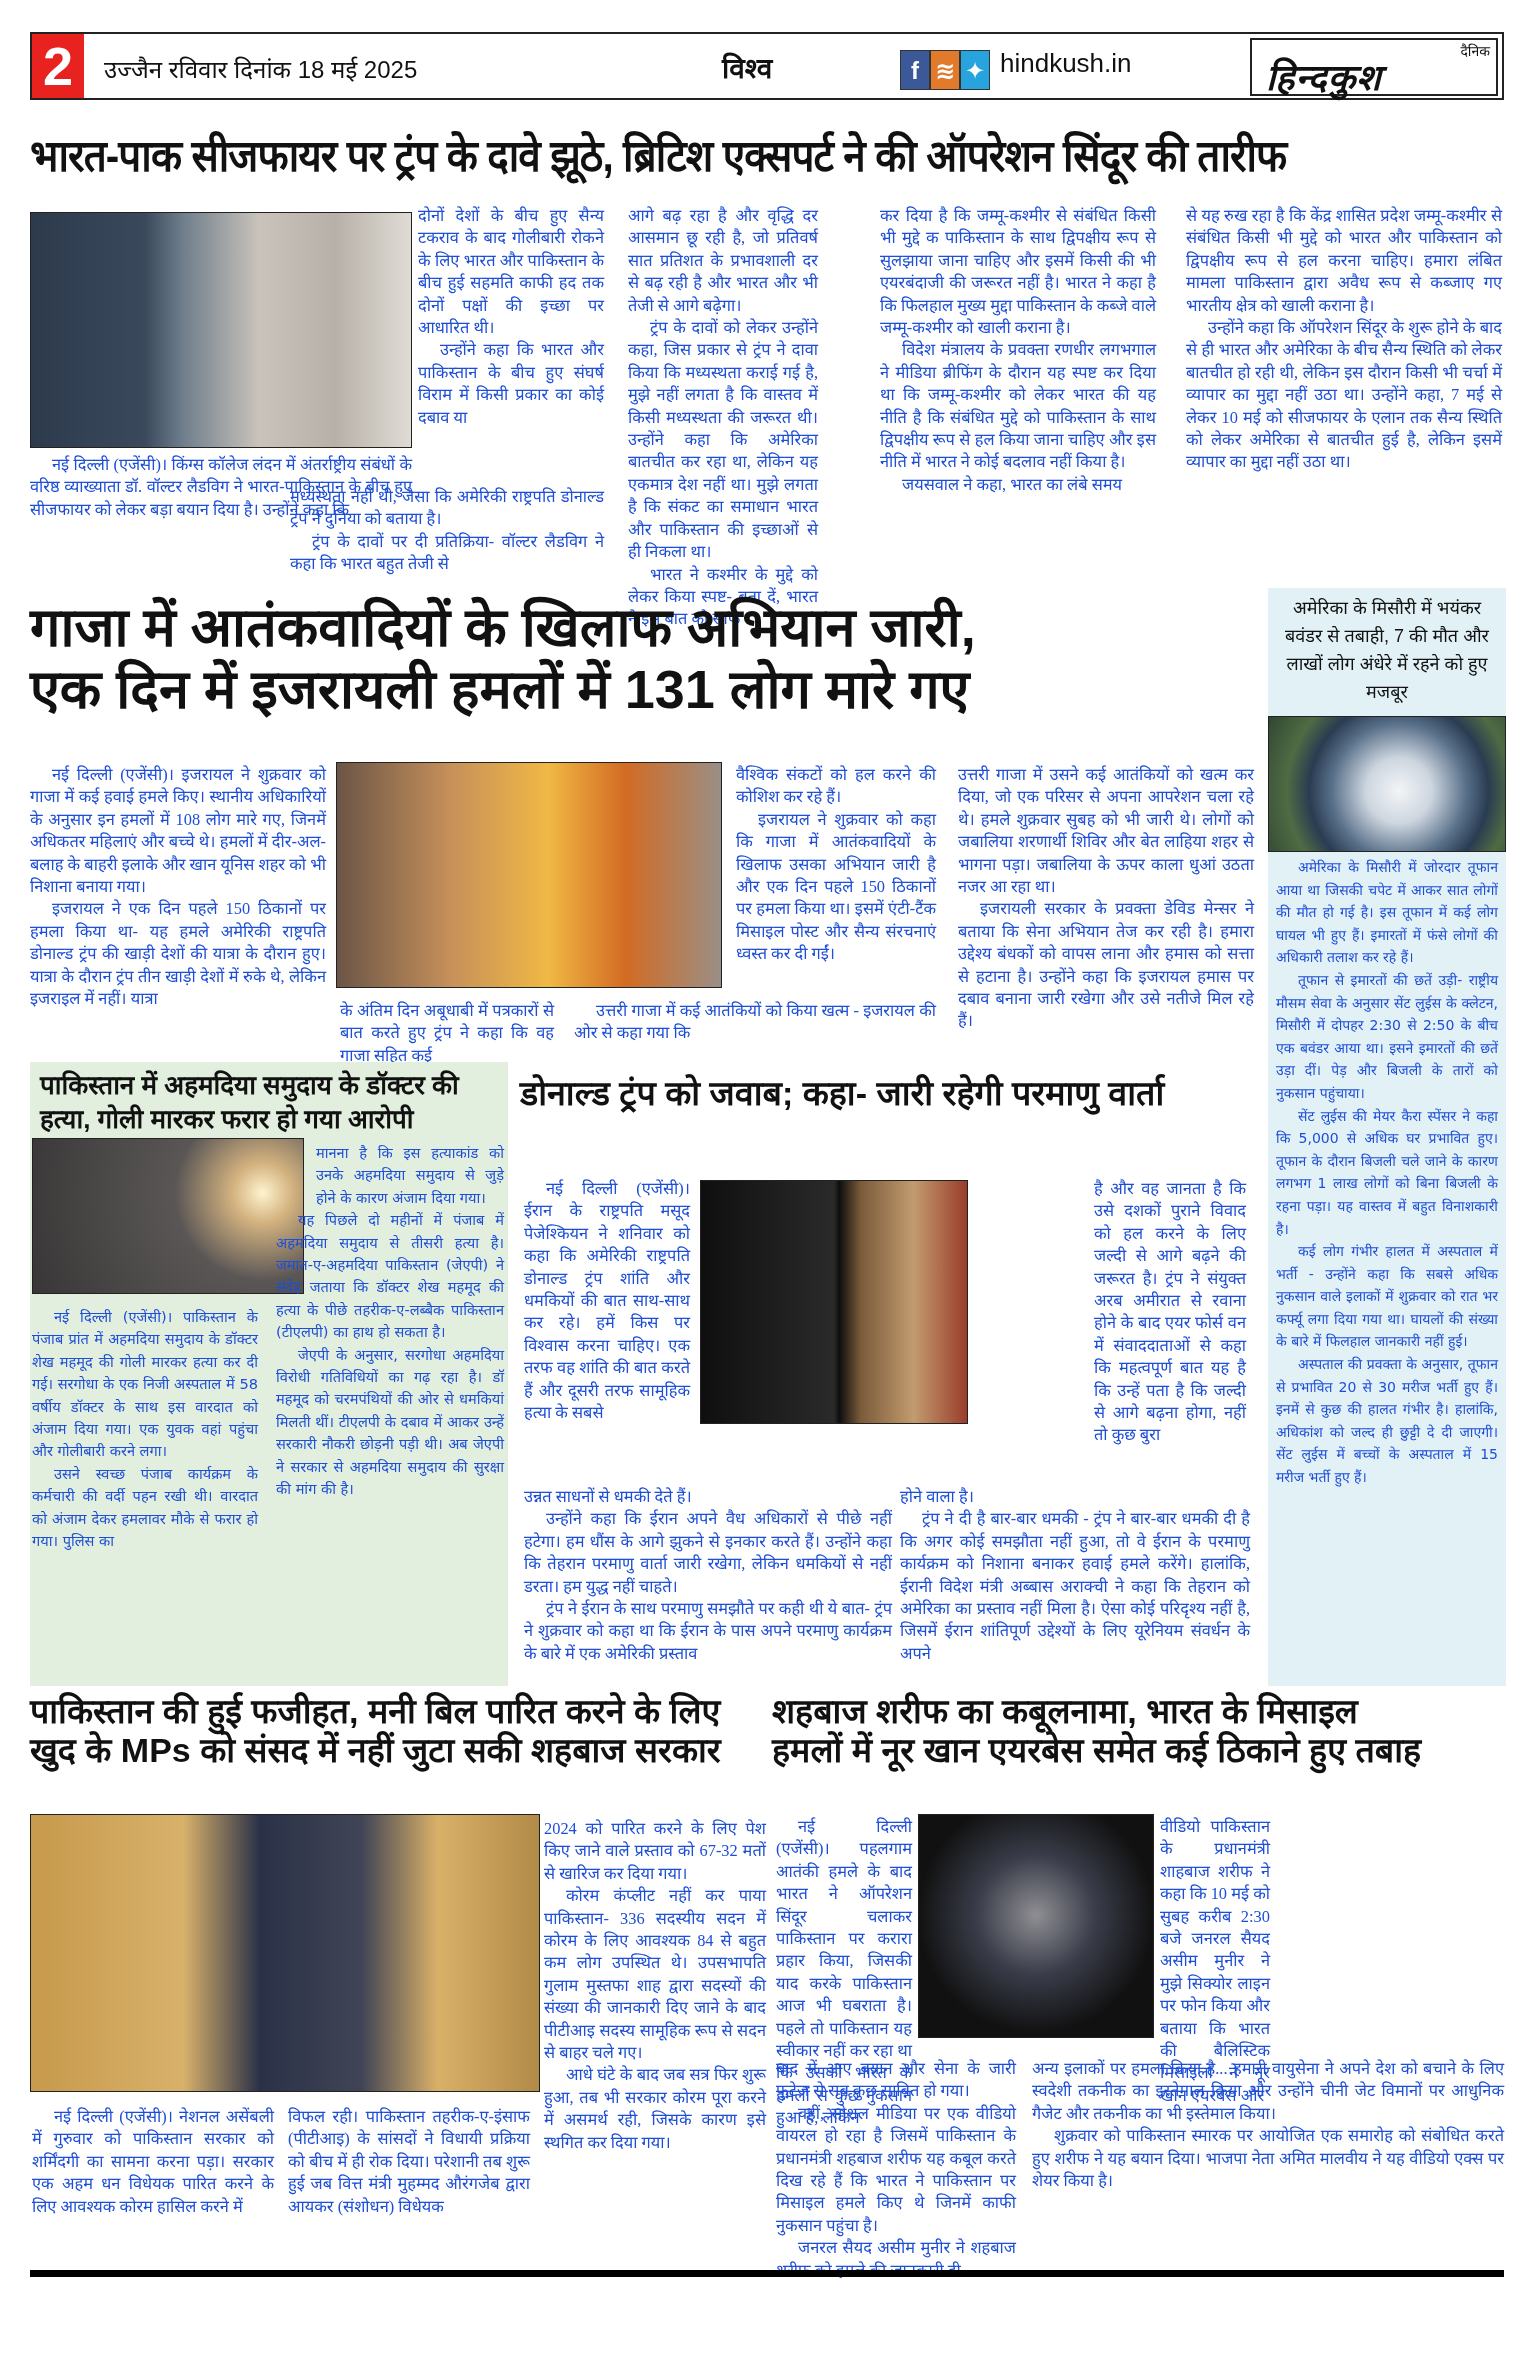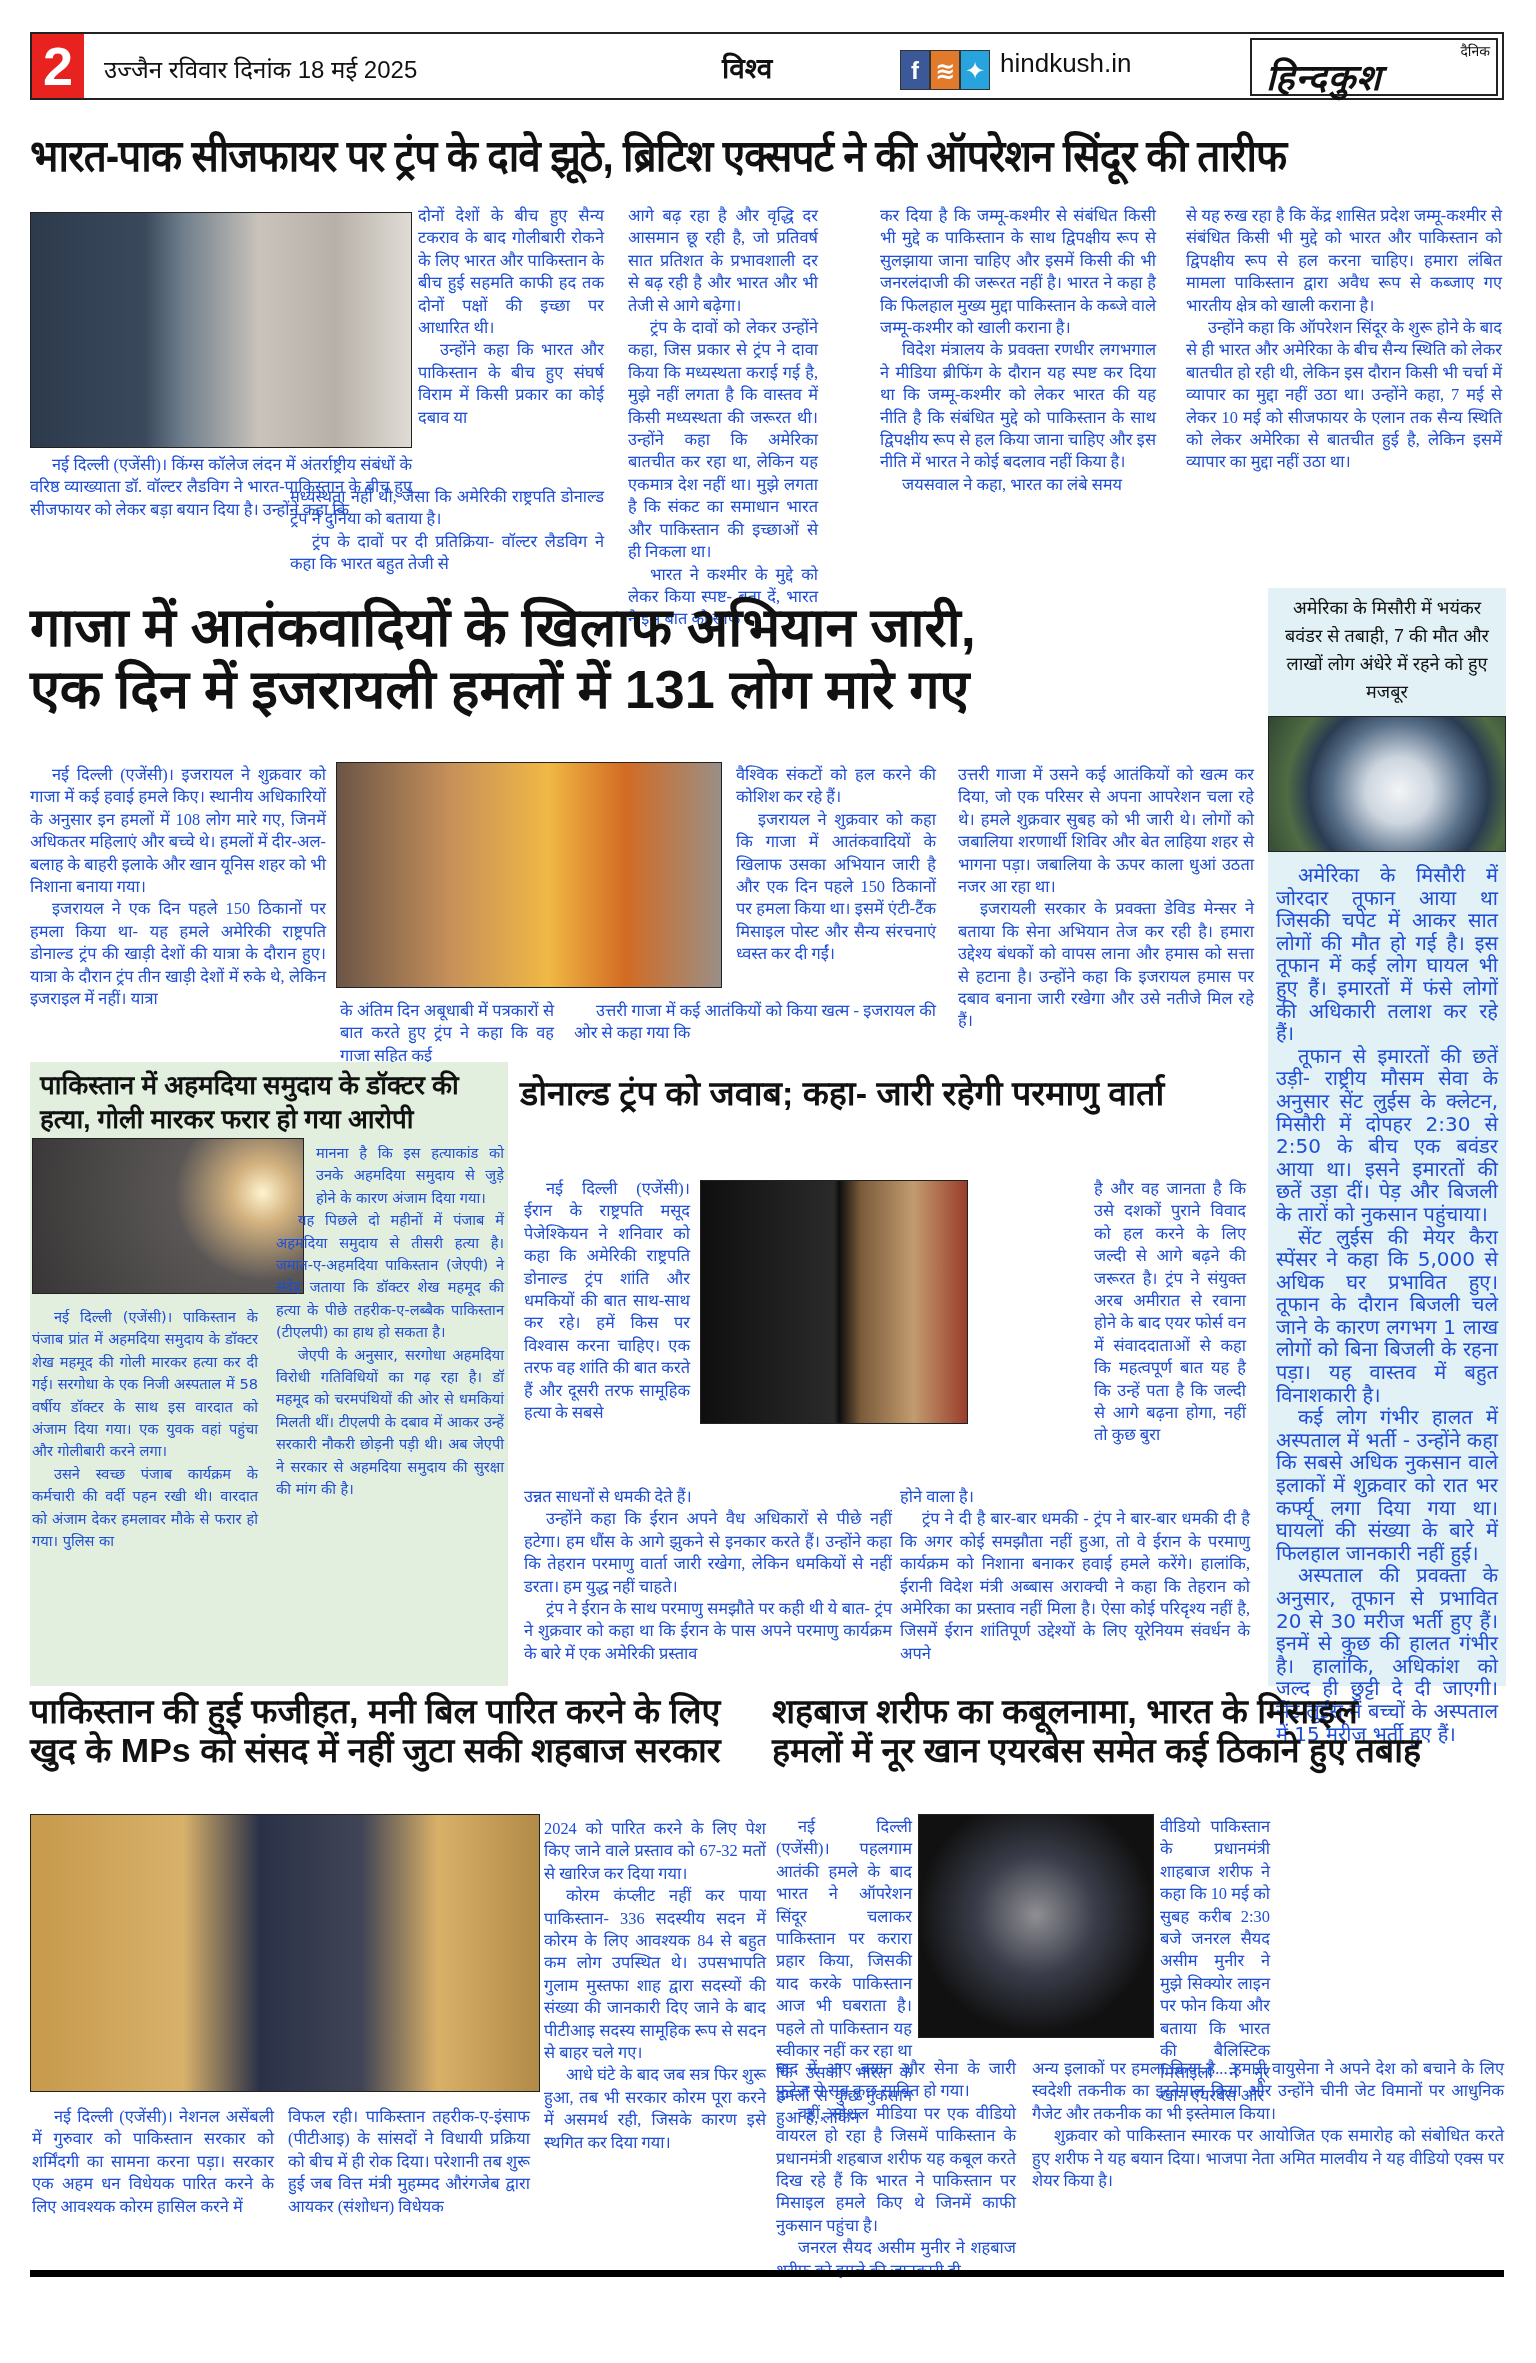--- a/index.html
+++ b/index.html
@@ -64,21 +64,21 @@
 <div class="abs txt" style="left:290px;top:486px;width:314px">
     <p style="text-indent:0">मध्यस्थता नहीं थी, जैसा कि अमेरिकी राष्ट्रपति डोनाल्ड ट्रंप ने दुनिया को बताया है।</p>
     <p>ट्रंप के दावों पर दी प्रतिक्रिया- वॉल्टर लैडविग ने कहा कि भारत बहुत तेजी से</p>
   </div>
 <div class="abs txt" style="left:628px;top:205px;width:190px">
     <p style="text-indent:0">आगे बढ़ रहा है और वृद्धि दर आसमान छू रही है, जो प्रतिवर्ष सात प्रतिशत के प्रभावशाली दर से बढ़ रही है और भारत और भी तेजी से आगे बढ़ेगा।</p>
     <p>ट्रंप के दावों को लेकर उन्होंने कहा, जिस प्रकार से ट्रंप ने दावा किया कि मध्यस्थता कराई गई है, मुझे नहीं लगता है कि वास्तव में किसी मध्यस्थता की जरूरत थी। उन्होंने कहा कि अमेरिका बातचीत कर रहा था, लेकिन यह एकमात्र देश नहीं था। मुझे लगता है कि संकट का समाधान भारत और पाकिस्तान की इच्छाओं से ही निकला था।</p>
     <p>भारत ने कश्मीर के मुद्दे को लेकर किया स्पष्ट- बता दें, भारत ने इस बात को साफ</p>
   </div>
 <div class="abs txt" style="left:880px;top:205px;width:276px">
-    <p style="text-indent:0">कर दिया है कि जम्मू-कश्मीर से संबंधित किसी भी मुद्दे क पाकिस्तान के साथ द्विपक्षीय रूप से सुलझाया जाना चाहिए और इसमें किसी की भी जनरलंदाजी की जरूरत नहीं है। भारत ने कहा है कि फिलहाल मुख्य मुद्दा पाकिस्तान के कब्जे वाले जम्मू-कश्मीर को खाली कराना है।</p>
+    <p style="text-indent:0">कर दिया है कि जम्मू-कश्मीर से संबंधित किसी भी मुद्दे क पाकिस्तान के साथ द्विपक्षीय रूप से सुलझाया जाना चाहिए और इसमें किसी की भी एयरबंदाजी की जरूरत नहीं है। भारत ने कहा है कि फिलहाल मुख्य मुद्दा पाकिस्तान के कब्जे वाले जम्मू-कश्मीर को खाली कराना है।</p>
     <p>विदेश मंत्रालय के प्रवक्ता रणधीर लगभगाल ने मीडिया ब्रीफिंग के दौरान यह स्पष्ट कर दिया था कि जम्मू-कश्मीर को लेकर भारत की यह नीति है कि संबंधित मुद्दे को पाकिस्तान के साथ द्विपक्षीय रूप से हल किया जाना चाहिए और इस नीति में भारत ने कोई बदलाव नहीं किया है।</p>
     <p>जयसवाल ने कहा, भारत का लंबे समय</p>
   </div>
 <div class="abs txt" style="left:1186px;top:205px;width:316px">
     <p style="text-indent:0">से यह रुख रहा है कि केंद्र शासित प्रदेश जम्मू-कश्मीर से संबंधित किसी भी मुद्दे को भारत और पाकिस्तान को द्विपक्षीय रूप से हल करना चाहिए। हमारा लंबित मामला पाकिस्तान द्वारा अवैध रूप से कब्जाए गए भारतीय क्षेत्र को खाली कराना है।</p>
     <p>उन्होंने कहा कि ऑपरेशन सिंदूर के शुरू होने के बाद से ही भारत और अमेरिका के बीच सैन्य स्थिति को लेकर बातचीत हो रही थी, लेकिन इस दौरान किसी भी चर्चा में व्यापार का मुद्दा नहीं उठा था। उन्होंने कहा, 7 मई से लेकर 10 मई को सीजफायर के एलान तक सैन्य स्थिति को लेकर अमेरिका से बातचीत हुई है, लेकिन इसमें व्यापार का मुद्दा नहीं उठा था।</p>
   </div>
 
 <div class="abs hl-big" style="left:30px;top:596px;width:1220px;font-size:54px">
   <div>गाजा में आतंकवादियों के खिलाफ अभियान जारी,</div>
@@ -100,21 +100,21 @@
     <p>उत्तरी गाजा में कई आतंकियों को किया खत्म - इजरायल की ओर से कहा गया कि</p>
   </div>
 <div class="abs txt" style="left:958px;top:764px;width:296px">
     <p style="text-indent:0">उत्तरी गाजा में उसने कई आतंकियों को खत्म कर दिया, जो एक परिसर से अपना आपरेशन चला रहे थे। हमले शुक्रवार सुबह को भी जारी थे। लोगों को जबालिया शरणार्थी शिविर और बेत लाहिया शहर से भागना पड़ा। जबालिया के ऊपर काला धुआं उठता नजर आ रहा था।</p>
     <p>इजरायली सरकार के प्रवक्ता डेविड मेन्सर ने बताया कि सेना अभियान तेज कर रही है। हमारा उद्देश्य बंधकों को वापस लाना और हमास को सत्ता से हटाना है। उन्होंने कहा कि इजरायल हमास पर दबाव बनाना जारी रखेगा और उसे नतीजे मिल रहे हैं।</p>
   </div>
 
 <div class="abs side">
   <div class="side-h">अमेरिका के मिसौरी में भयंकर बवंडर से तबाही, 7 की मौत और लाखों लोग अंधेरे में रहने को हुए मजबूर</div>
   <div class="photo ph-storm" style="margin:4px 0 0 0;width:238px;height:136px"></div>
-  <div class="txt" style="padding:12px 8px 0 8px;font-family:'DejaVu Sans',sans-serif;font-size:20px;line-height:22.6px">
+  <div class="txt" style="padding:4px 8px 0 8px;font-family:'DejaVu Sans',sans-serif;font-size:14px;line-height:22.6px">
     <p>अमेरिका के मिसौरी में जोरदार तूफान आया था जिसकी चपेट में आकर सात लोगों की मौत हो गई है। इस तूफान में कई लोग घायल भी हुए हैं। इमारतों में फंसे लोगों की अधिकारी तलाश कर रहे हैं।</p>
       <p>तूफान से इमारतों की छतें उड़ी- राष्ट्रीय मौसम सेवा के अनुसार सेंट लुईस के क्लेटन, मिसौरी में दोपहर 2:30 से 2:50 के बीच एक बवंडर आया था। इसने इमारतों की छतें उड़ा दीं। पेड़ और बिजली के तारों को नुकसान पहुंचाया।</p>
       <p>सेंट लुईस की मेयर कैरा स्पेंसर ने कहा कि 5,000 से अधिक घर प्रभावित हुए। तूफान के दौरान बिजली चले जाने के कारण लगभग 1 लाख लोगों को बिना बिजली के रहना पड़ा। यह वास्तव में बहुत विनाशकारी है।</p>
       <p>कई लोग गंभीर हालत में अस्पताल में भर्ती - उन्होंने कहा कि सबसे अधिक नुकसान वाले इलाकों में शुक्रवार को रात भर कर्फ्यू लगा दिया गया था। घायलों की संख्या के बारे में फिलहाल जानकारी नहीं हुई।</p>
       <p>अस्पताल की प्रवक्ता के अनुसार, तूफान से प्रभावित 20 से 30 मरीज भर्ती हुए हैं। इनमें से कुछ की हालत गंभीर है। हालांकि, अधिकांश को जल्द ही छुट्टी दे दी जाएगी। सेंट लुईस में बच्चों के अस्पताल में 15 मरीज भर्ती हुए हैं।</p>
   </div>
 </div>
 
 <div class="abs green-box">
   <div class="hl-big" style="font-size:26px;padding:6px 10px;line-height:34px">पाकिस्तान में अहमदिया समुदाय के डॉक्टर की हत्या, गोली मारकर फरार हो गया आरोपी</div>

